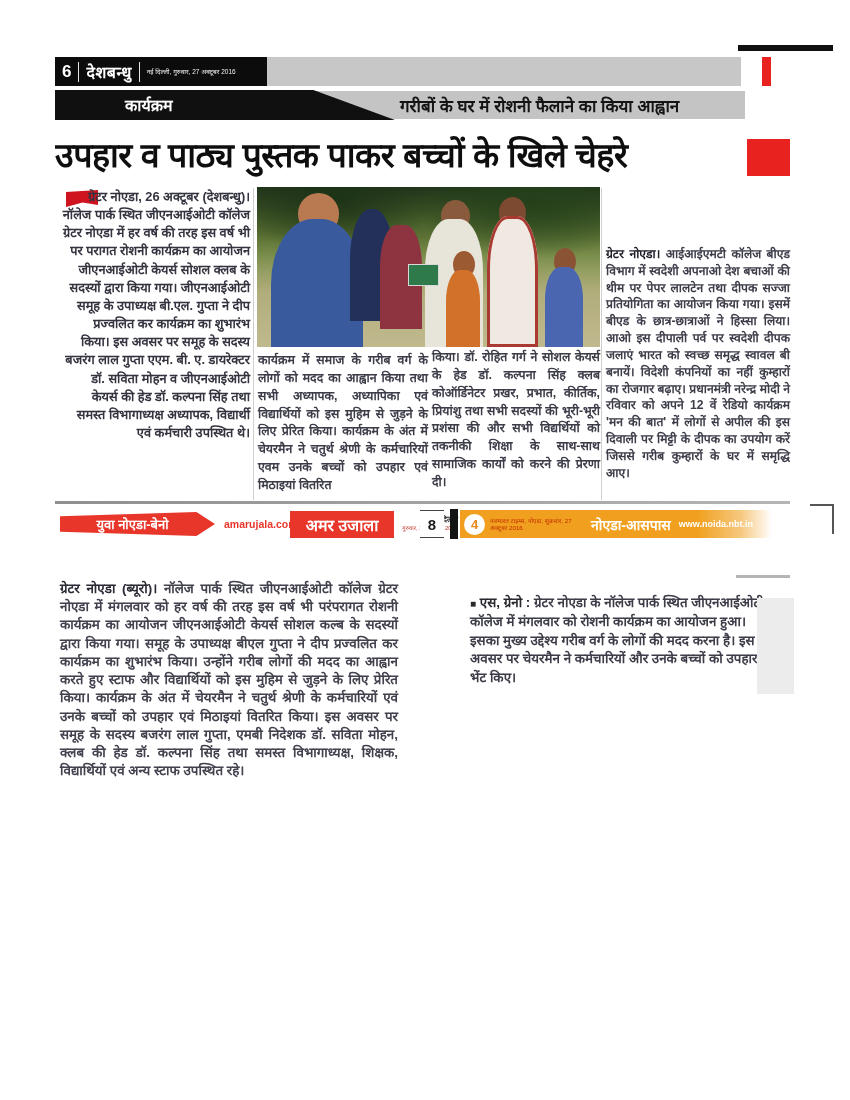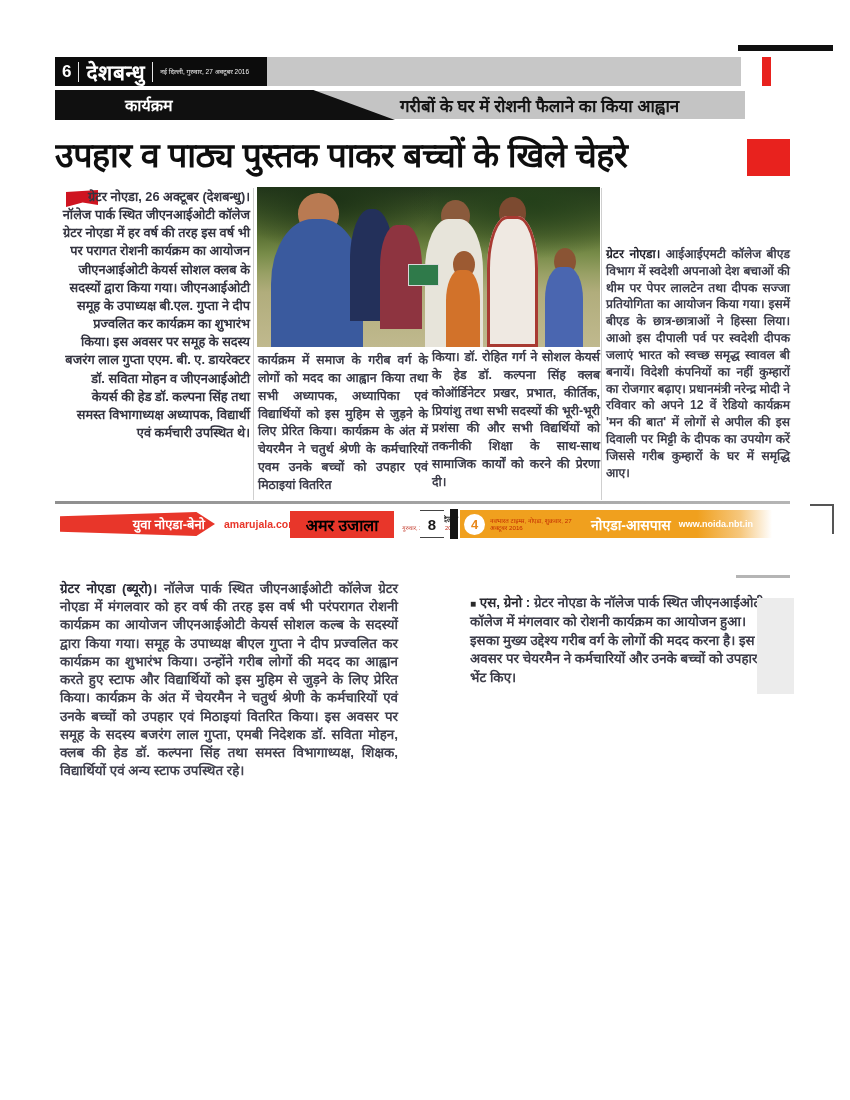--- a/index.html
+++ b/index.html
@@ -8,21 +8,21 @@
   .page { position:relative; width:850px; height:1100px; background:#fff; overflow:hidden; }
   .abs { position:absolute; }
 
   
   .top-black-line { left:738px; top:45px; width:95px; height:6px; background:#101010; }
   .mast-gray { left:55px; top:57px; width:686px; height:29px; background:#c7c7c7; }
   .mast-black { left:55px; top:57px; width:212px; height:29px; background:#0c0c0c;
     display:flex; align-items:center; padding:0 7px; gap:7px; }
   .mast-page { color:#fff; font-size:17px; font-weight:bold; }
   .mast-sep { width:1px; height:20px; background:#e6e6e6; }
-  .mast-logo { color:#fff; font-size:21px; font-weight:bold; letter-spacing:0.5px; white-space:nowrap; }
+  .mast-logo { color:#fff; font-size:16px; font-weight:bold; letter-spacing:0.5px; white-space:nowrap; }
   .mast-date { color:#efefef; font-size:6.5px; white-space:nowrap; }
   .mast-red-bar { left:762px; top:57px; width:9px; height:29px; background:#e8221e; }
 
   
   .banner-gray { left:57px; top:91px; width:688px; height:28px; background:#c4c4c4; }
   .banner-black { left:55px; top:90px; width:340px; height:30px; background:#101010;
     clip-path:polygon(0 0, 76% 0, 100% 100%, 0 100%);
     display:flex; align-items:center; }
   .banner-label { color:#fff; font-size:16px; font-weight:bold; margin-left:70px; }
   .banner-kicker { left:400px; top:94px; font-size:17px; font-weight:bold; color:#141414; white-space:nowrap; }
@@ -72,26 +72,26 @@
     line-height:1.38; color:#3d3d4a; text-align:justify; }
   .side-lead { font-weight:bold; color:#20202a; }
 
   
   .big-divider { left:55px; top:501px; width:735px; height:3px;
     background:linear-gradient(90deg,#8f8f8f,#b5b5b5); }
 
   
   .au-badge { left:60px; top:512px; width:155px; height:24px; background:#e8362a;
     clip-path:polygon(0 18%, 88% 0, 100% 50%, 88% 100%, 0 82%);
-    display:flex; align-items:center; justify-content:flex-end; }
+    display:flex; align-items:center; justify-content:center; }
   .au-badge span { color:#fff; font-size:13px; font-weight:bold; margin-right:10px; }
   .au-site { left:224px; top:518px; font-size:10.5px; font-weight:bold; color:#e8362a; }
   .au-box { left:290px; top:511px; width:104px; height:27px; background:#e8362a;
     display:flex; align-items:center; justify-content:center; }
-  .au-box span { color:#000000; font-size:16px; font-weight:bold; }
+  .au-box span { color:#ffffff; font-size:16px; font-weight:bold; }
   .au-dateline { left:398px; top:513px; width:60px; text-align:right; }
   .au-city { font-size:8px; font-weight:bold; color:#2c2c2c; }
   .au-date { font-size:5.8px; color:#c03020; }
   .pg8-box { left:420px; top:510px; width:24px; height:28px; background:#fff;
     border-top:1px solid #444; border-bottom:1px solid #444;
     display:flex; align-items:center; justify-content:center; }
   .pg8-box span { font-size:15px; font-weight:bold; color:#1a1a1a; }
   .strip-vbar { left:450px; top:509px; width:8px; height:30px; background:#141414; }
 
   .nbt-strip { left:460px; top:510px; width:312px; height:28px;

